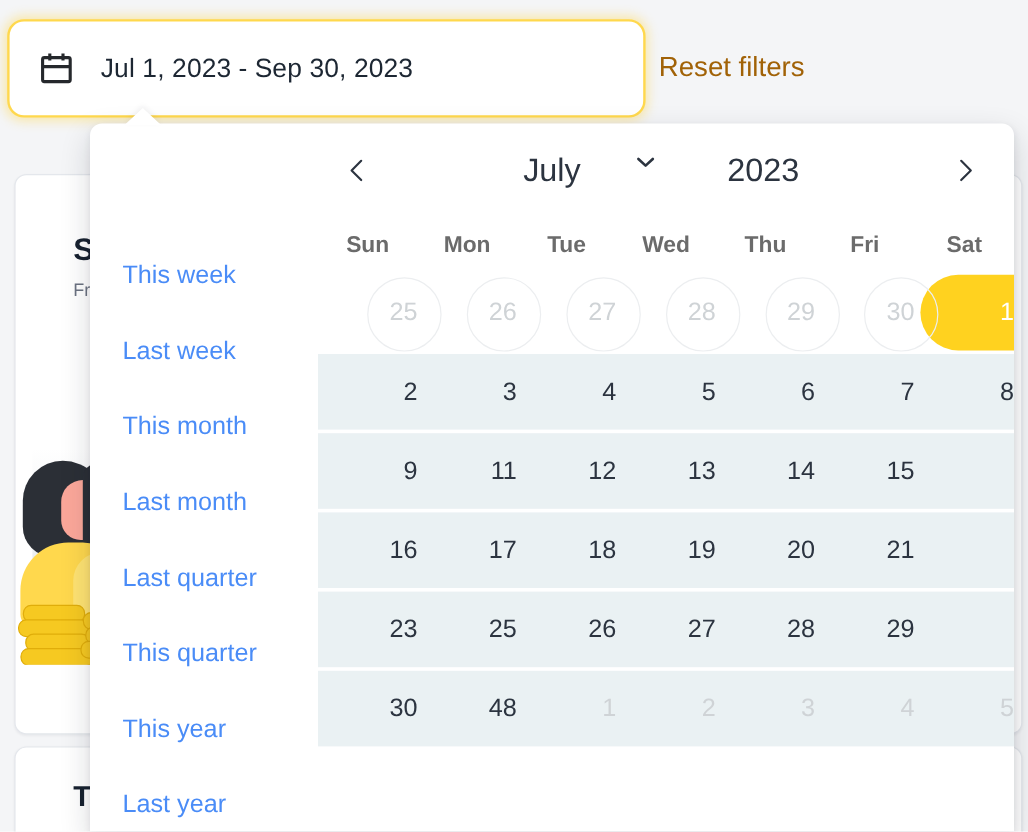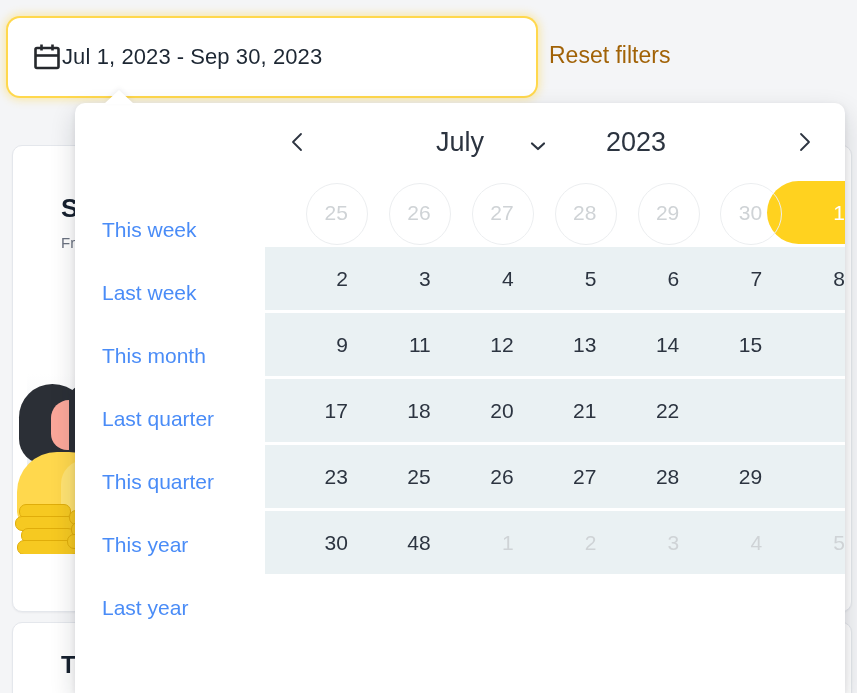--- a/index.html
+++ b/index.html
@@ -88,20 +88,21 @@
     background:#ffffff;
     border-radius:12px;
     box-shadow: 0 0 0 2px #ffd84d, 0 0 9px 4px rgba(255,216,77,.45);
     display:flex; align-items:center;
     box-sizing:border-box;
     padding-left:24px;
     z-index:3;
   }
   #calendar-icon { width:30px; height:30px; flex:0 0 auto; position:relative; }
   #date-range-text {
+    margin-left:22px;
     font-size:22px; color:#1d2733; letter-spacing:.1px; white-space:nowrap;
   }
   #date-range-text .sep { padding:0 6px; color:#1d2733; }
 
   #reset-filters {
     position:absolute; left:549px; top:42px;
     font-size:23px; color:#a16207; cursor:pointer; white-space:nowrap;
     z-index:3;
   }
 
@@ -143,21 +144,21 @@
   }
   .nav-arrow {
     width:34px; height:34px; cursor:pointer;
     display:flex; align-items:center; justify-content:center;
     flex:0 0 auto;
   }
   #cal-title-group {
     flex:1 1 auto; display:flex; align-items:center; justify-content:center; gap:0;
   }
   #month-select {
-    display:flex; align-items:center; gap:46px; cursor:pointer;
+    display:flex; gap:46px; cursor:pointer;
   }
   #month-label { font-size:27px; color:#2c3440; }
   #year-label { font-size:27px; color:#2c3440; margin-left:60px; }
   .chev-down { width:16px; height:10px; }
 
   #weekday-row {
     display:grid; grid-template-columns:repeat(7,1fr);
     height:48px; align-items:center;
     padding:0 0 0 0;
     box-sizing:border-box;
@@ -250,20 +251,21 @@
   <div id="reset-filters">Reset filters</div>
 </div>
 
 <div id="popup-arrow"></div>
 <div id="datepicker-popup">
 
   <div id="preset-sidebar">
       <div class="preset-item">This week</div>
       <div class="preset-item">Last week</div>
       <div class="preset-item">This month</div>
+      <div class="preset-item">Last month</div>
       <div class="preset-item">Last quarter</div>
       <div class="preset-item">This quarter</div>
       <div class="preset-item">This year</div>
       <div class="preset-item">Last year</div>
     </div>
 
   <div id="calendar">
 
     <div id="cal-header">
       <div class="nav-arrow">
@@ -284,20 +286,29 @@
         <span id="year-label">2023</span>
       </div>
 
       <div class="nav-arrow">
         <svg viewBox="0 0 24 24" width="24" height="24" aria-hidden="true">
           <polyline points="9,4 17,12 9,20" fill="none" stroke="#2c3440" stroke-width="1.8" stroke-linecap="round" stroke-linejoin="round"></polyline>
         </svg>
       </div>
     </div>
 
+    <div id="weekday-row">
+        <div class="weekday">Sun</div>
+        <div class="weekday">Mon</div>
+        <div class="weekday">Tue</div>
+        <div class="weekday">Wed</div>
+        <div class="weekday">Thu</div>
+        <div class="weekday">Fri</div>
+        <div class="weekday">Sat</div>
+      </div>
 
     <div id="weeks">
         <div class="week-row">
           <div class="day outside outline">
             <span class="num">25</span>
           </div>
           <div class="day outside outline">
             <span class="num">26</span>
           </div>
           <div class="day outside outline">
@@ -354,33 +365,36 @@
           </div>
           <div class="day">
             <span class="num">14</span>
           </div>
           <div class="day">
             <span class="num">15</span>
           </div>
         </div>
         <div class="week-row in-range">
           <div class="day">
+            <span class="num">16</span>
+          </div>
+          <div class="day">
             <span class="num">17</span>
           </div>
           <div class="day">
             <span class="num">18</span>
           </div>
           <div class="day">
+            <span class="num">19</span>
+          </div>
+          <div class="day">
             <span class="num">20</span>
           </div>
           <div class="day">
             <span class="num">21</span>
-          </div>
-          <div class="day">
-            <span class="num">22</span>
           </div>
         </div>
         <div class="week-row in-range">
           <div class="day">
             <span class="num">23</span>
           </div>
           <div class="day">
             <span class="num">25</span>
           </div>
           <div class="day">

